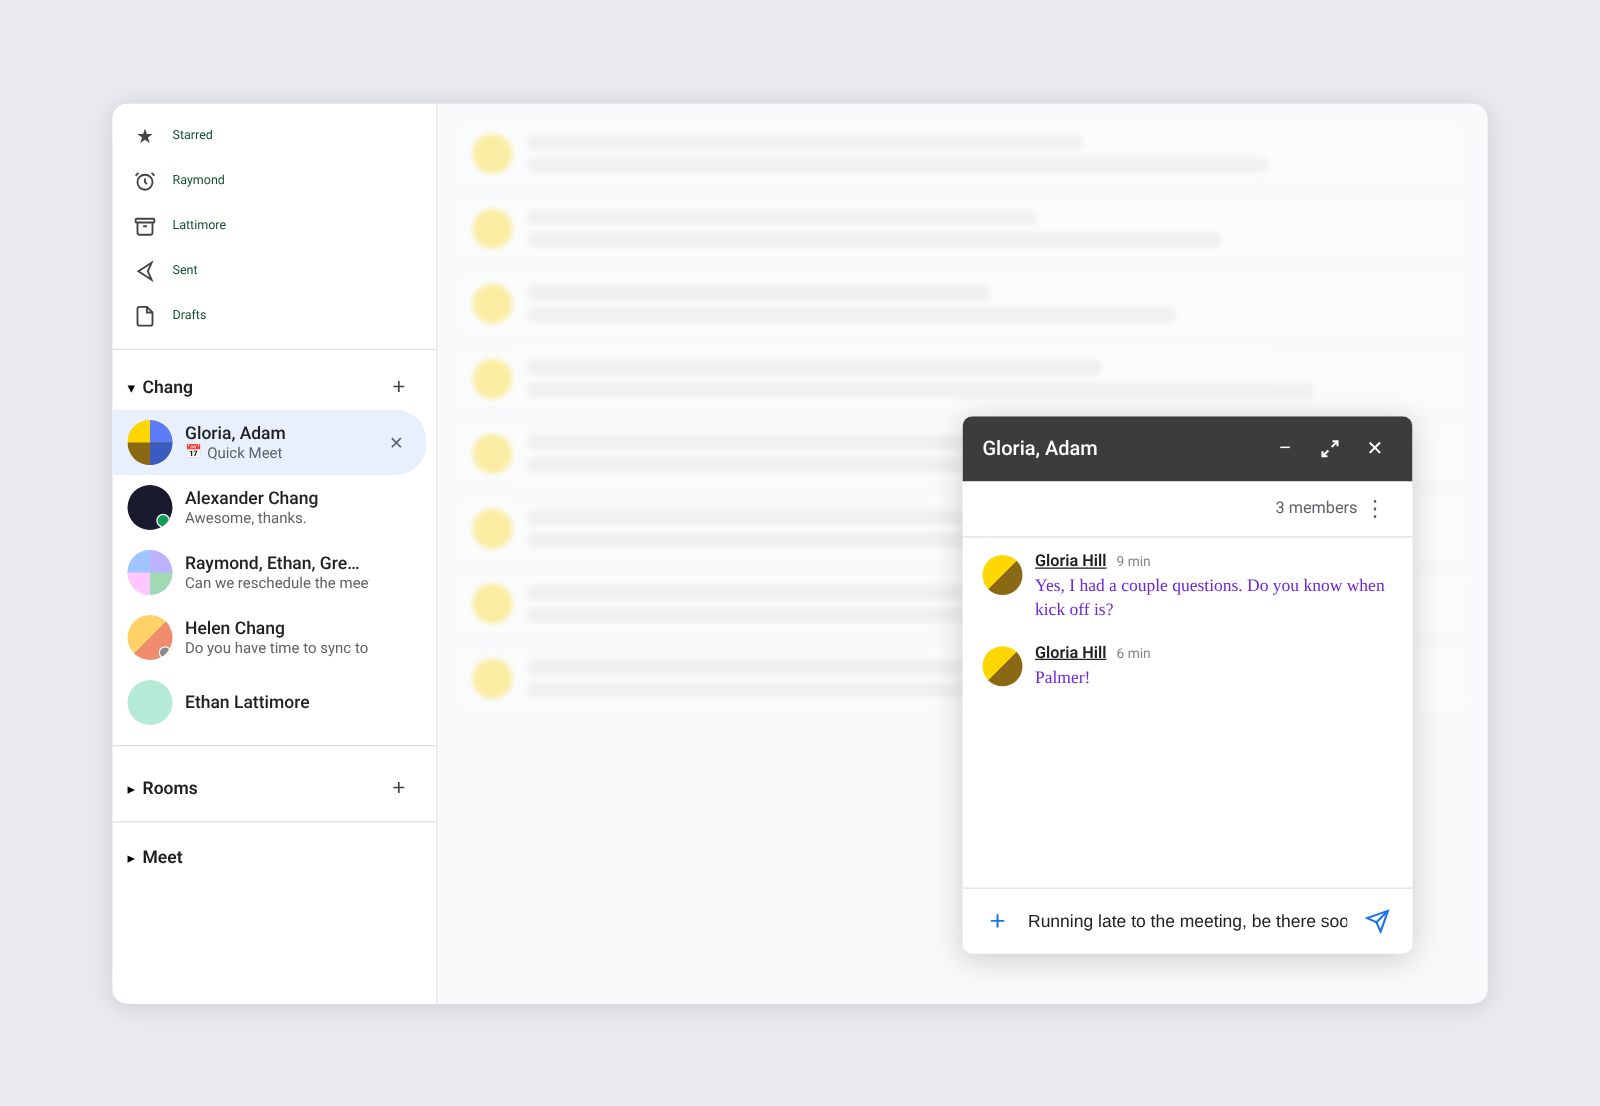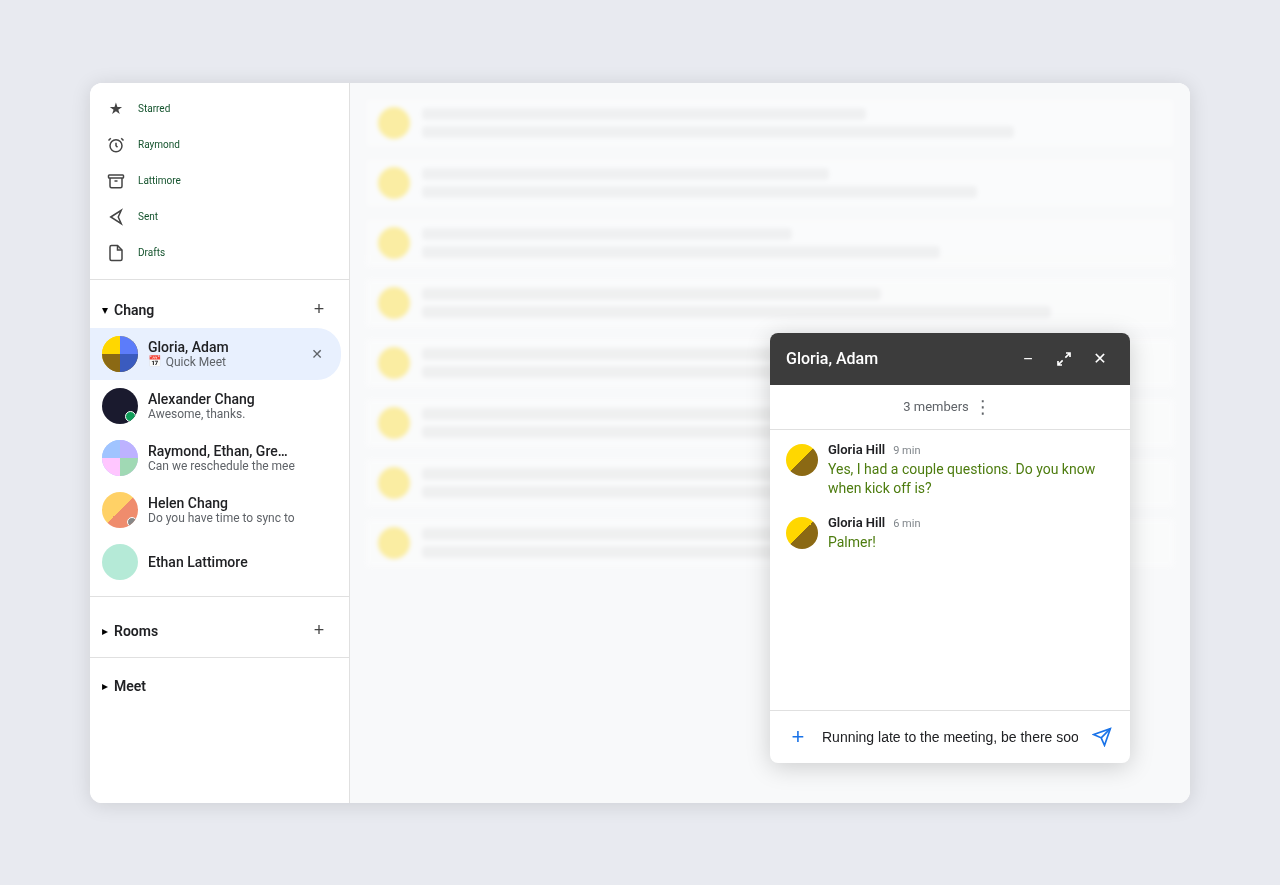--- a/index.html
+++ b/index.html
@@ -213,21 +213,21 @@
       display: flex;
       align-items: center;
       justify-content: center;
       font-size: 16px;
       border-radius: 50%;
     }
     .popup-subheader {
       padding: 8px 16px;
       display: flex;
       align-items: center;
-      justify-content: center;
+      justify-content: flex-end;
       border-bottom: 1px solid #e0e0e0;
     }
     .members-label {
       font-size: 13px;
       color: #5f6368;
     }
     .more-btn {
       width: 28px;
       height: 28px;
       border: none;
@@ -266,29 +266,31 @@
     .message-header {
       display: flex;
       align-items: baseline;
       gap: 8px;
       margin-bottom: 3px;
     }
     .message-sender {
       font-size: 13px;
       font-weight: 600;
       color: #202124;
+      text-decoration: underline;
     }
     .message-time {
       font-size: 11px;
       color: #80868b;
     }
     .message-text {
       font-size: 14px;
-      color: #4d7c0f;
+      color: #6d28d9;
       line-height: 1.4;
+      font-family: Liberation Serif, serif;
     }
     .chat-input-area {
       padding: 10px 12px;
       border-top: 1px solid #e0e0e0;
       display: flex;
       align-items: center;
       gap: 8px;
     }
     .input-add-btn {
       width: 32px;

